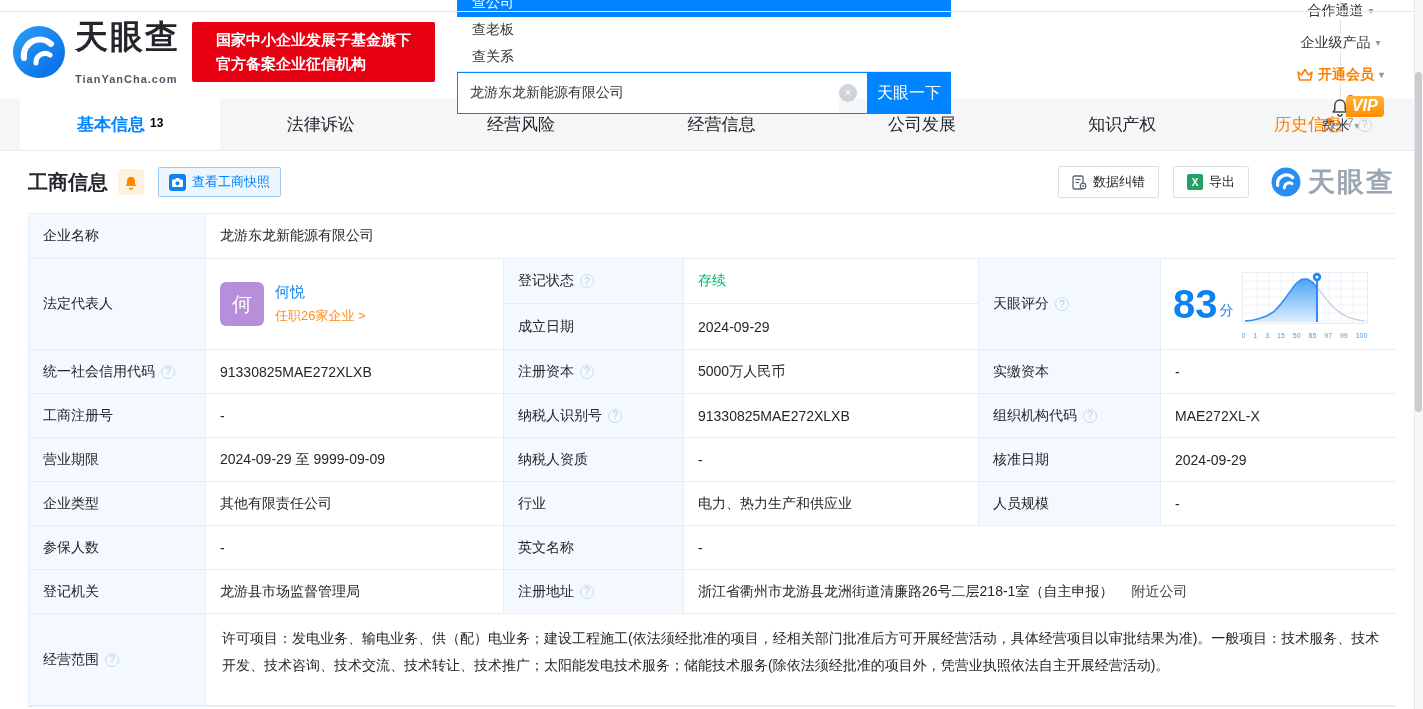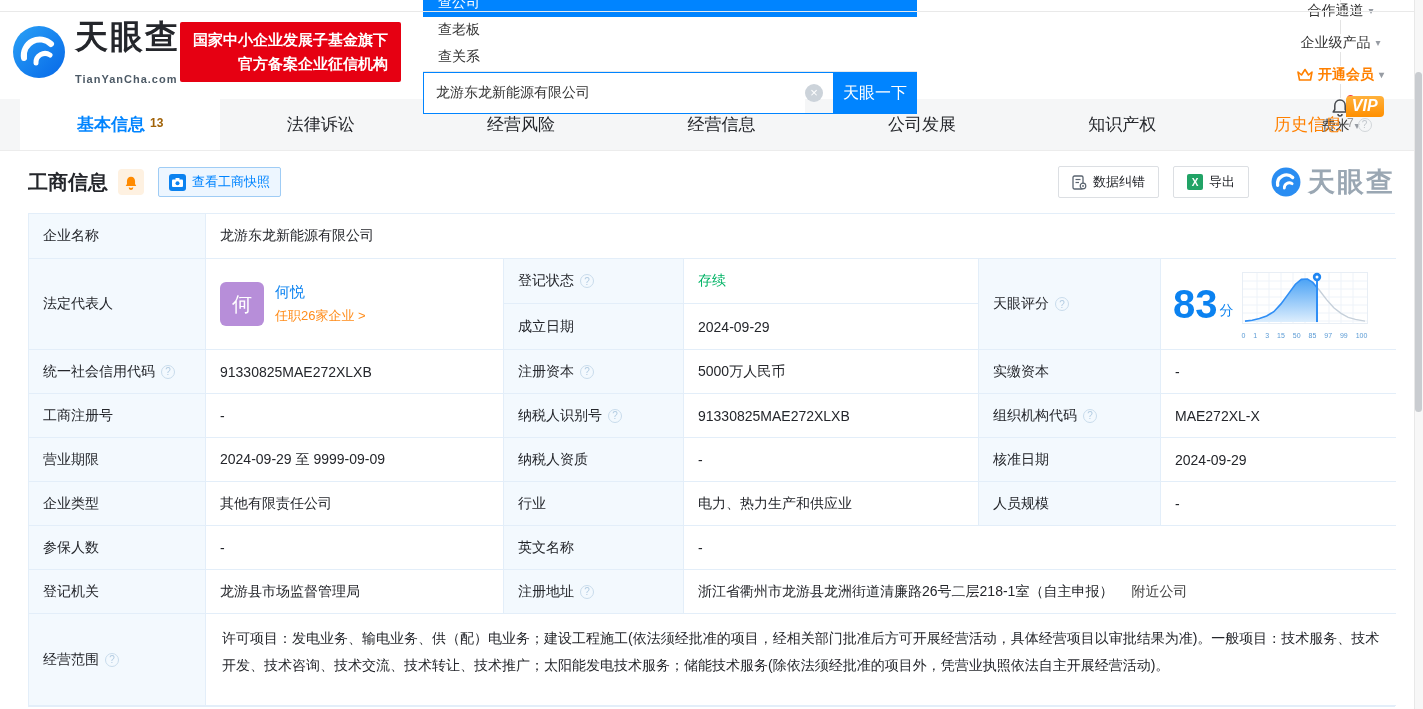--- a/index.html
+++ b/index.html
@@ -4,21 +4,21 @@
 <style>
   * { margin:0; padding:0; box-sizing:border-box; }
   html,body { width:1423px; height:709px; background:#fff; font-family:"Liberation Sans",sans-serif; overflow:hidden; position:relative; color:#24262b; }
   body::before { content:""; position:absolute; top:11px; left:0; right:0; height:1px; background:#e9e9e9; }
 
   
   .top-header { margin-top:12px; height:80px; display:flex; align-items:center; padding-left:12px; }
   .logo { display:flex; align-items:center; gap:9px; }
   .logo-txt .brand { font-size:33px; font-weight:bold; color:#24262b; line-height:1; letter-spacing:2px; }
   .logo-txt .domain { font-size:11px; color:#4d5a66; font-weight:bold; letter-spacing:1px; margin-top:20px; }
-  .gov-badge { background:#e60012; color:#fff; font-size:15px; font-weight:bold; padding:6px 13px; line-height:1.6; border-radius:2px; text-align:right; white-space:nowrap; }
+  .gov-badge { margin-left:12px; background:#e60012; color:#fff; font-size:15px; font-weight:bold; padding:6px 24px; line-height:1.6; border-radius:2px; text-align:left; white-space:nowrap; }
   .search-wrap { margin-left:22px; width:494px; }
   .search-tabs { display:flex; border-bottom:1px solid #e8e8e8;flex-direction:column; }
   .s-tab { font-size:14px; padding:4px 15px 5px; color:#333; cursor:pointer; }
   .s-tab.active { background:#0084ff; color:#fff; }
   .search-box { display:flex; height:42px; border:1px solid #0084ff; align-items:stretch; }
   .search-box input { flex:1; border:0; outline:none; padding:0 12px; font-size:14px; color:#333; font-family:inherit; }
   .clear-btn { align-self:center; width:18px; height:18px; border-radius:50%; background:#ccd3da; color:#fff; font-size:13px; line-height:17px; text-align:center; margin-right:10px; cursor:pointer; flex:none; }
   .go-btn { width:84px; margin:-1px -1px -1px 0; background:#0084ff; color:#fff; font-size:16px; border:none; cursor:pointer; font-family:inherit; }
   .top-nav { margin-left:auto; margin-right:30px; display:flex; align-items:center; font-size:14px; color:#333; white-space:nowrap;flex-direction:column; }
   .nav-item { display:flex; align-items:center; gap:5px; padding:0 9px; cursor:pointer; }
@@ -26,21 +26,21 @@
   .sep { width:1px; height:14px; background:#e3e3e3; }
   .vip-entry { color:#ff8000; font-weight:bold; }
   .bell-wrap { position:relative; padding:0 9px; cursor:pointer; display:flex; }
   .red-dot { position:absolute; top:-3px; right:4px; width:7px; height:7px; border-radius:50%; background:#f53f3f; }
 
   
   .main-tabs { height:52px; background:#f5f6f7; border-bottom:1px solid #ececec; display:flex; padding-left:20px; margin-top:7px; }
   .mtab { flex:1; display:flex; align-items:center; justify-content:center; font-size:17px; color:#24262b; cursor:pointer; position:relative; }
   .mtab .cnt { font-size:12px; margin-left:5px; position:relative; top:-2px; }
   .mtab.active { background:#fff; color:#0084ff; font-weight:bold; }
-  .mtab.active .cnt { color:#a16207; }
+  .mtab.active .cnt { color:#000000; }
   .mtab.history { color:#ff8000; }
   .mtab.history .cnt { color:#999; font-weight:normal; }
   .hist-inner { position:relative; display:flex; align-items:center; }
   .vip-badge { position:absolute; top:-17px; right:-12px; background:linear-gradient(180deg,#ffb13b,#ff8f00); color:#fff; font-size:16px; font-style:italic; font-weight:bold; padding:1px 6px 2px; border-radius:4px 4px 4px 0; }
   .q-icon { display:inline-flex; align-items:center; justify-content:center; width:14px; height:14px; border:1px solid #c9dcec; border-radius:50%; color:#b3cce2; font-size:10px; margin-left:6px; flex:none; }
   .mtab .q-icon { border-color:#d2d6da; color:#c2c7cc; margin-left:4px; }
 
   
   .section-head { height:62px; display:flex; align-items:center; padding:0 28px; }
   .sec-title { font-size:20px; font-weight:bold; }

